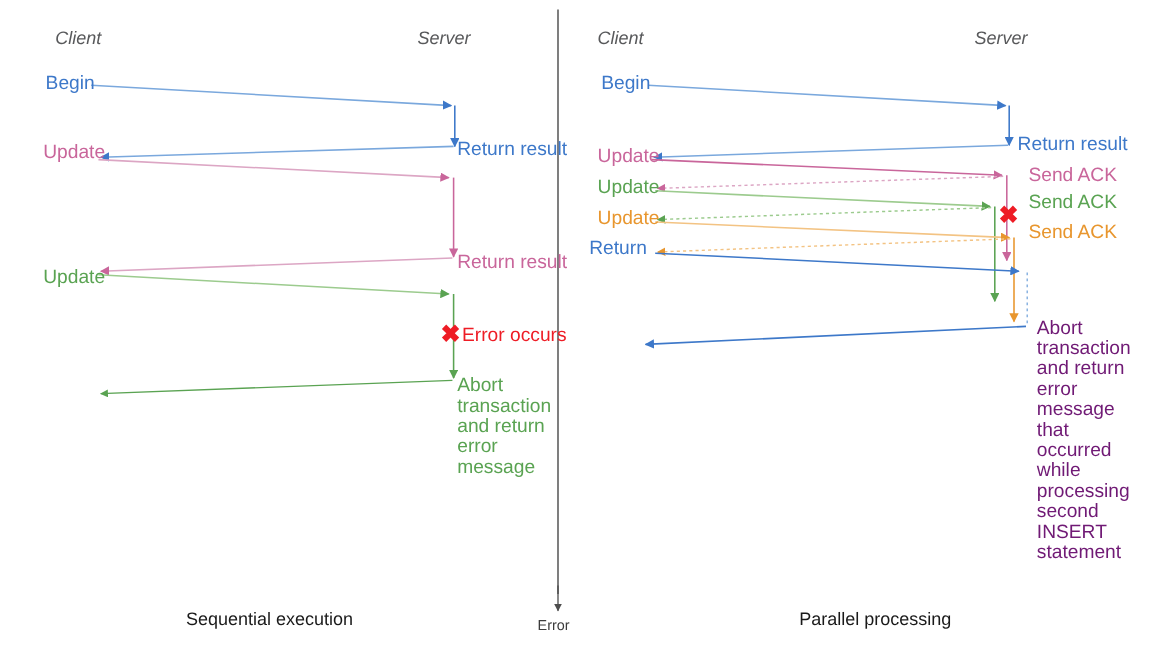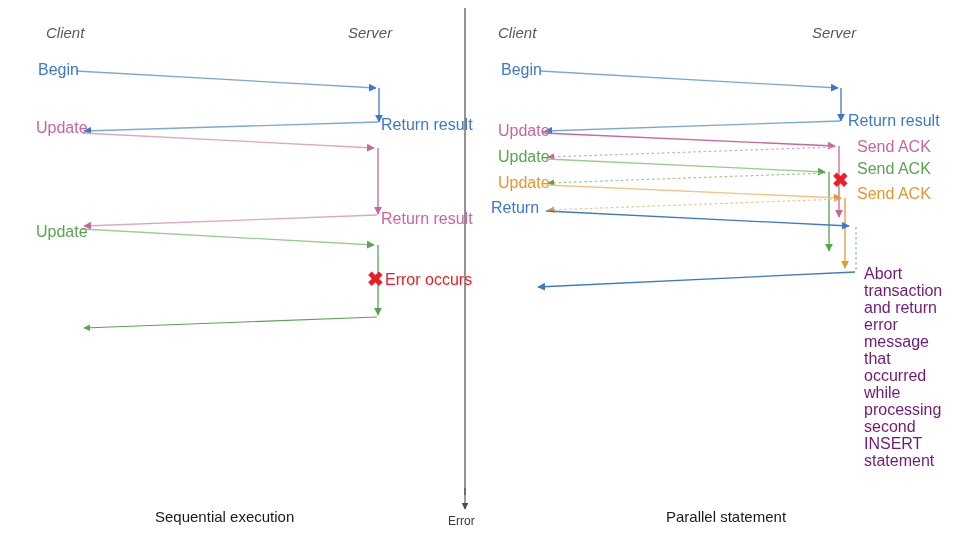--- a/index.html
+++ b/index.html
@@ -112,20 +112,21 @@
 
   <div class="msg" style="left:36px;top:121px;color:#c9669b;">Update</div>
 
   <div class="msg" style="left:381px;top:212px;color:#c9669b;">Return result</div>
 
   <div class="msg" style="left:36px;top:225px;color:#5aa352;">Update</div>
 
   <div class="xmark" style="left:367px;top:269px;">✖</div>
   <div class="msg" style="left:385px;top:273px;color:#ee1c25;text-align:right;">Error occurs</div>
 
+  <div class="msg wrap" style="left:381px;top:313px;width:84px;color:#5aa352;line-height:17px;">Abort transaction and return error message</div>
 
   <div class="panel-caption" style="left:155px;top:508px;text-align:center;">Sequential execution</div>
 
   <div class="actor-label" style="left:498px;top:24px;">Client</div>
   <div class="actor-label" style="left:812px;top:24px;">Server</div>
 
   <div class="msg" style="left:501px;top:63px;color:#3d78c9;">Begin</div>
 
   <div class="msg" style="left:848px;top:114px;color:#3d78c9;">Return result</div>
 
@@ -137,17 +138,17 @@
 
   <div class="msg" style="left:498px;top:176px;color:#e8962e;">Update</div>
   <div class="msg" style="left:857px;top:187px;color:#e8962e;">Send ACK</div>
 
   <div class="msg" style="left:491px;top:201px;color:#3d78c9;">Return</div>
 
   <div class="xmark" style="left:832px;top:170px;">✖</div>
 
   <div class="msg wrap" style="left:864px;top:265px;width:78px;color:#701a75;line-height:17px;">Abort transaction and return error message that occurred while processing second INSERT statement</div>
 
-  <div class="panel-caption" style="left:666px;top:508px;">Parallel statement</div>
+  <div class="panel-caption" style="left:666px;top:508px;">Parallel processing</div>
 
   <div class="time-label" style="left:448px;top:514px;">Error</div>
 
 </div>
 
 </body></html>

